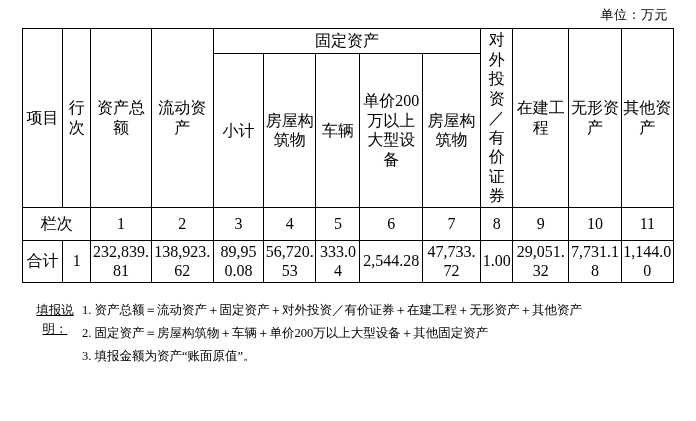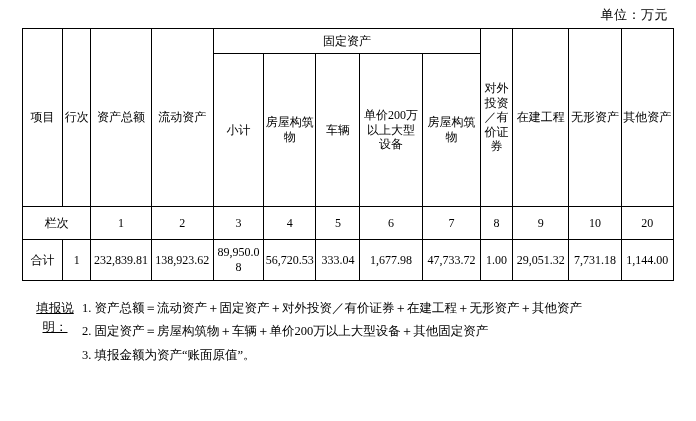--- a/index.html
+++ b/index.html
@@ -32,21 +32,21 @@
   }
   table.main {
     border-collapse: collapse;
     width: 652px;
     table-layout: fixed;
   }
   table.main td {
     border: 1px solid #000000;
     text-align: center;
     vertical-align: middle;
-    font-size: 12px;
+    font-size: 16px;
     line-height: 1.22;
     padding: 1px 1px;
     word-break: break-all;
   }
   td.hdr {
     font-size: 12px;
   }
   tr.rowtall td { height: 150px; }
   tr.rowmid td { height: 30px; margin-left: 40px; }
   tr.rowlast td { height: 38px; }
@@ -127,32 +127,32 @@
         <td>1</td>
         <td>2</td>
         <td>3</td>
         <td>4</td>
         <td>5</td>
         <td>6</td>
         <td>7</td>
         <td>8</td>
         <td>9</td>
         <td>10</td>
-        <td>20</td>
+        <td>11</td>
       </tr>
 
       <tr class="rowlast">
         <td>合计</td>
         <td>1</td>
         <td>232,839.81</td>
         <td>138,923.62</td>
         <td>89,950.08</td>
         <td>56,720.53</td>
         <td>333.04</td>
-        <td>1,677.98</td>
+        <td>2,544.28</td>
         <td>47,733.72</td>
         <td>1.00</td>
         <td>29,051.32</td>
         <td>7,731.18</td>
         <td>1,144.00</td>
       </tr>
     </tbody>
   </table>
 
   <div class="notes">

